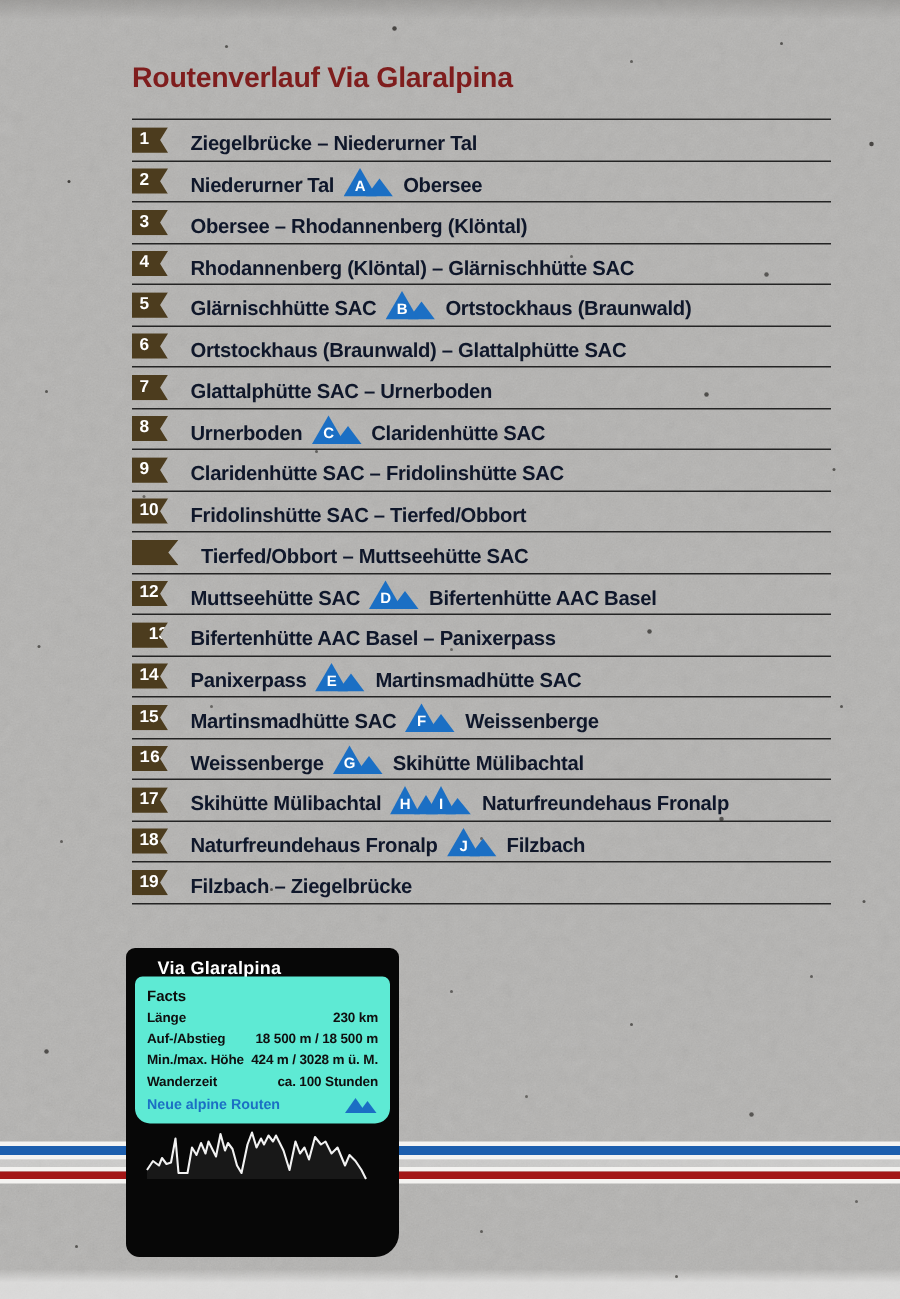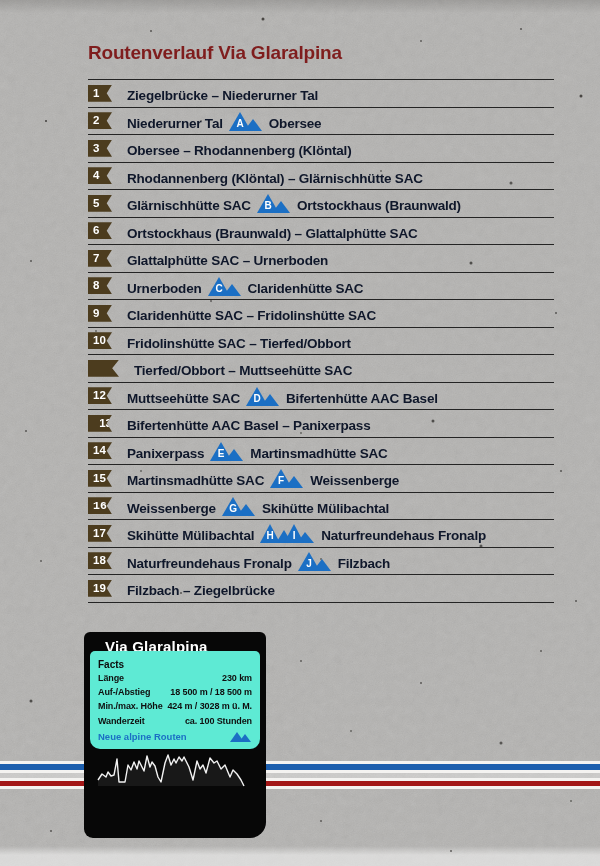--- a/index.html
+++ b/index.html
@@ -53,21 +53,21 @@
     white-space:nowrap; }
   .stage-sep { white-space:pre; }
   .stage-sep.icon-sep { margin:0 6px; }
   .stage-sep.icon-sep svg { display:block; }
 
   .stripes { position:absolute; left:0; right:0; top:761px; z-index:2; }
   .stripe { width:100%; }
 
   .facts-card { position:absolute; left:84px; top:632px; width:182px; height:206px;
     background:#070707; border-radius:6px 6px 16px 9px; z-index:3; }
-  .facts-card-header { color:#fff; font-size:15px; font-weight:bold;
+  .facts-card-header { color:#fff; font-size:12px; font-weight:bold;
     padding:6px 0 0 21px; letter-spacing:.2px; }
   .facts-panel { position:absolute; left:6px; top:19px; width:170px; height:98px;
     background:#5eead4; border-radius:5px 5px 10px 10px;
     padding:7px 8px 0 8px; box-sizing:border-box; }
   .facts-title { font-size:10px; font-weight:bold; color:#0c0c0c; line-height:13px; }
   .fact-row { display:flex; justify-content:space-between; align-items:flex-end;
     font-size:9px; font-weight:bold; color:#0f0f0f; line-height:14.2px;
     letter-spacing:-.1px; }
   .fact-value { text-align:right; white-space:nowrap; }
   .new-routes { display:flex; justify-content:space-between; align-items:center;

